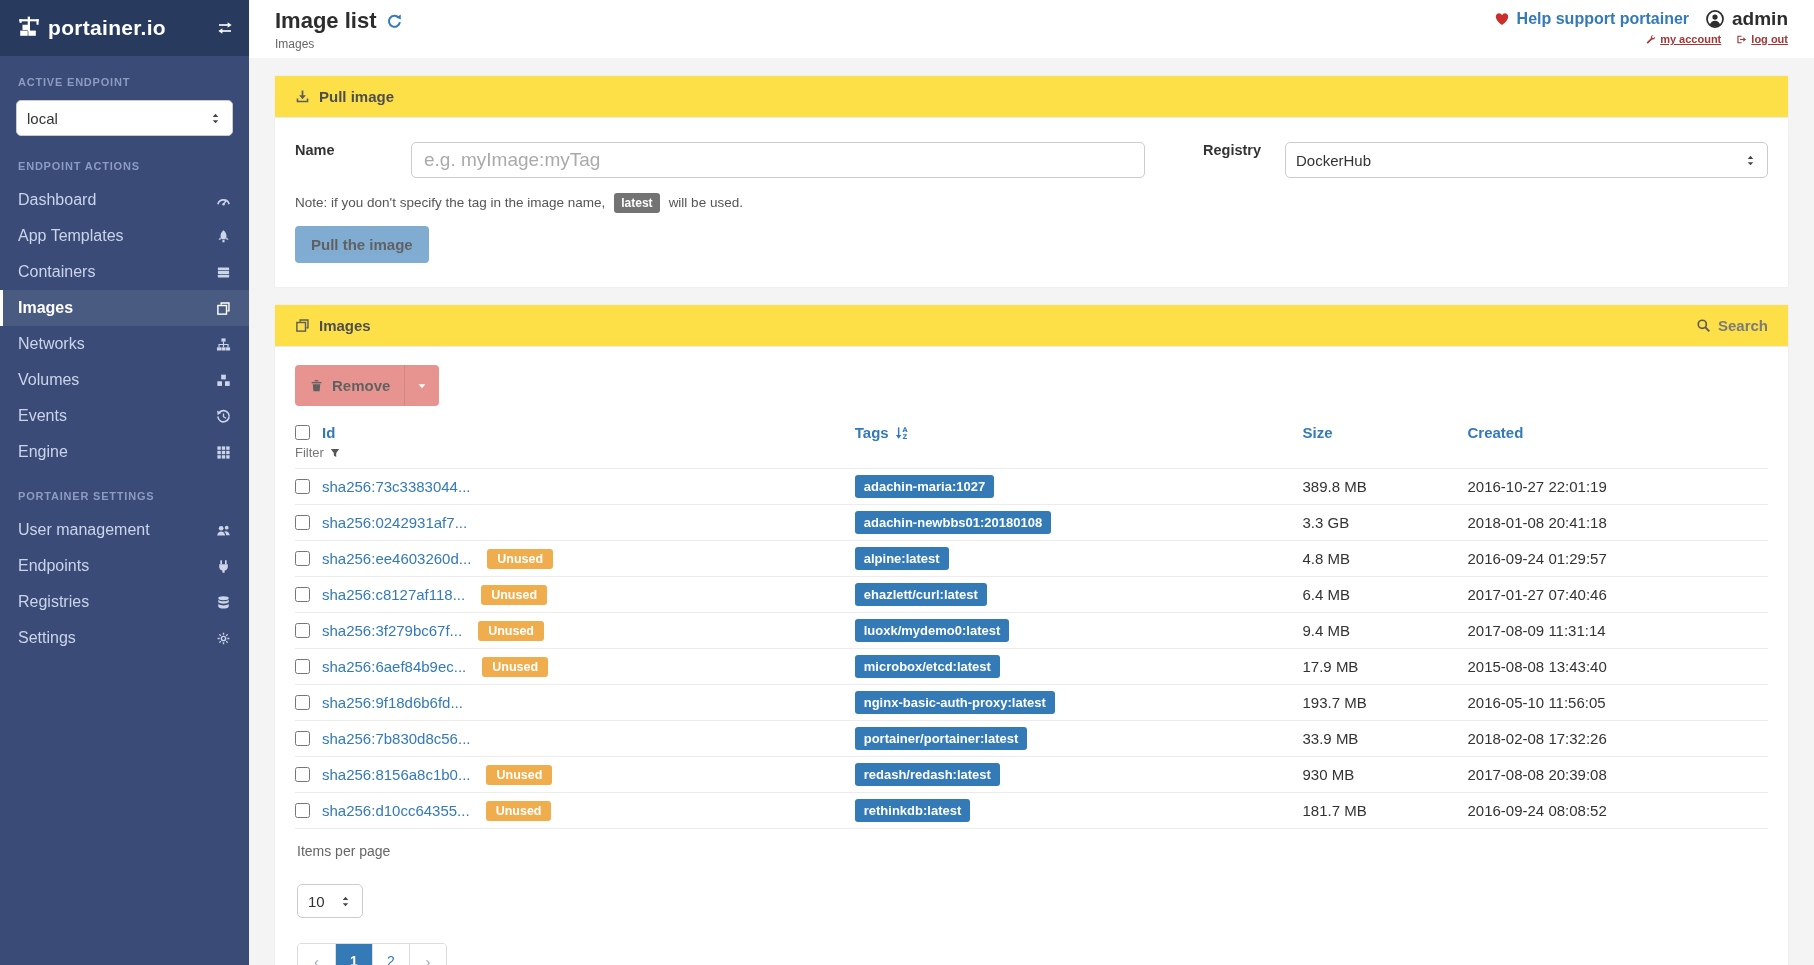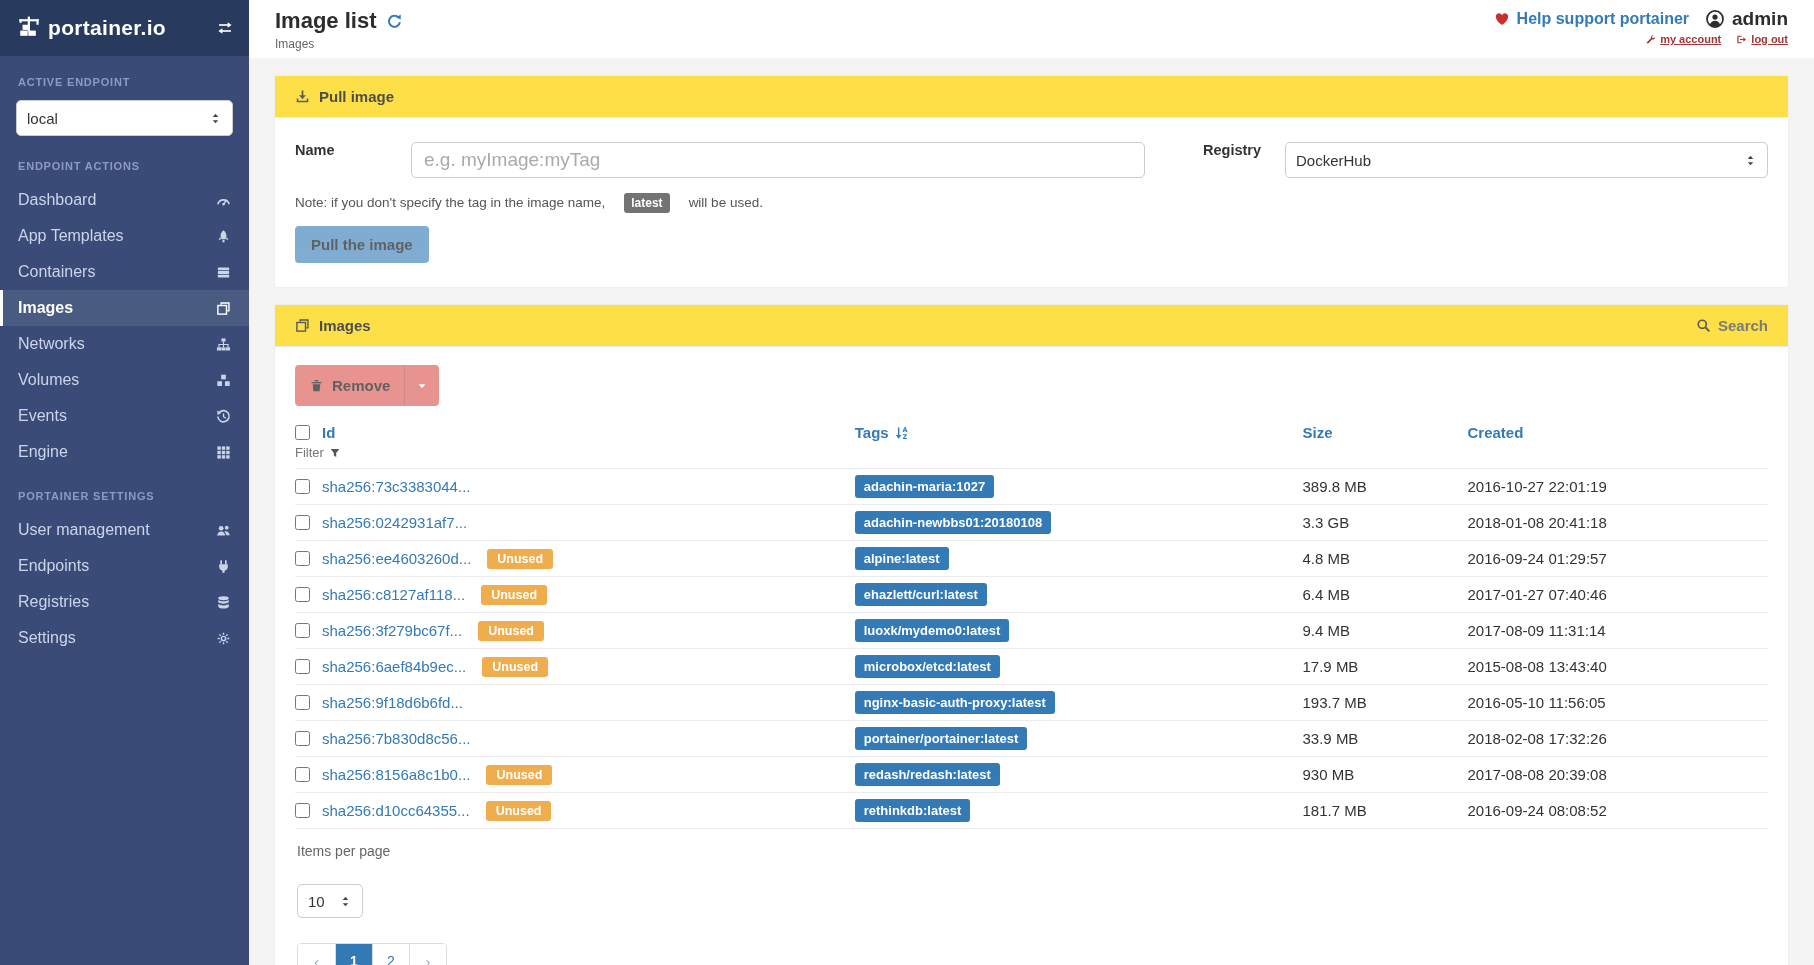--- a/index.html
+++ b/index.html
@@ -50,21 +50,21 @@
   .search-box { margin-left:auto; display:flex; align-items:center; gap:7px; color:#7b7b7b; font-weight:bold; font-size:15px; cursor:pointer; }
 
   
   .form-row { display:flex; align-items:flex-start; padding:24px 20px 0; }
   .form-label { flex:0 0 116px; font-size:14.5px; font-weight:bold; color:#333; }
   .text-input { flex:0 0 734px; height:36px; border:1px solid #ccc; border-radius:5px; padding:0 12px; font-size:19px; color:#333; font-family:inherit; }
   .text-input::placeholder { color:#aaa; }
   .registry-label { flex:0 0 82px; margin-left:58px; }
   .select-registry { flex:1; }
   .note-row { padding:17px 20px 0; font-size:13.5px; color:#555; }
-  .note-badge { background:#737373; color:#fff; font-weight:bold; font-size:12px; border-radius:3px; padding:3px 7px; margin:0 19px; }
+  .note-badge { background:#737373; color:#fff; font-weight:bold; font-size:12px; border-radius:3px; padding:3px 7px; margin:0 9px; }
   .btn { border:none; border-radius:4px; font-family:inherit; font-size:15px; font-weight:bold; color:#000000; cursor:pointer; }
   .btn-pull { background:var(--accent,#337ab7); opacity:.62; margin:16px 20px 24px; padding:10px 16px; }
 
   
   .panel-body { padding:18px 20px 8px; }
   .btn-remove-group { display:inline-flex; opacity:.62; }
   .btn-remove { background:var(--danger,#d9534f); border-radius:4px 0 0 4px; padding:12px 14px; display:flex; align-items:center; gap:8px; }
   .btn-remove-caret { background:var(--danger,#d9534f); border-radius:0 4px 4px 0; border-left:1px solid rgba(0,0,0,.18); padding:10px 11px; display:flex; align-items:center; }
   .btn-remove-caret .icon { font-size:12px; color:#fff; }
 

